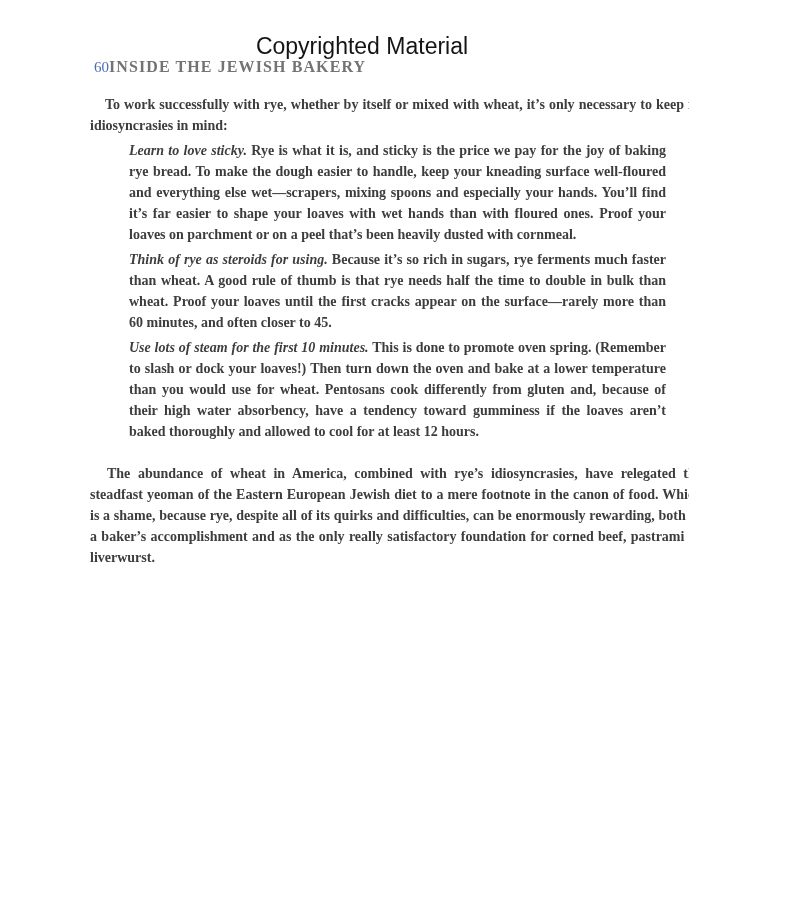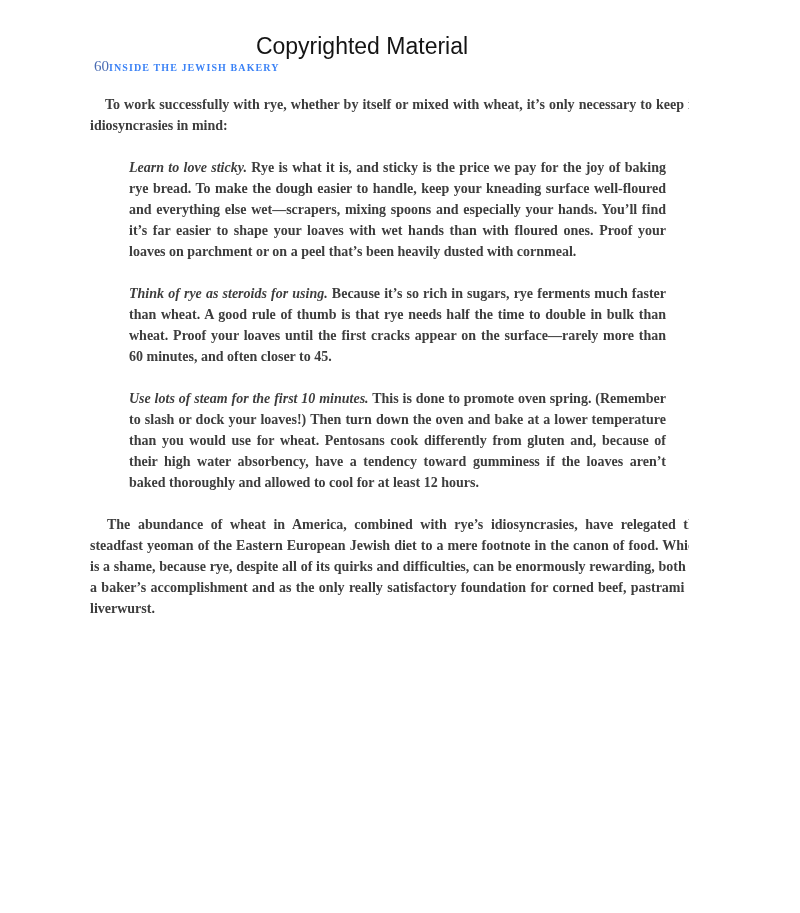--- a/index.html
+++ b/index.html
@@ -34,41 +34,41 @@
     width: 608px;
     display: flex;
     align-items: baseline;
   }
   .pagenum {
     font-size: 15px;
     color: #4a6cb3;
     font-feature-settings: "onum" 1;
   }
   .booktitle {
-    font-size: 10px;
+    font-size: 16px;
     font-weight: 700;
     letter-spacing: 1.1px;
-    color: #3b82f6;
+    color: #737373;
   }
   .pagebody {
     position: absolute;
     top: 94px;
     left: 90px;
     width: 612px;
     font-size: 14px;
     line-height: 21px;
     color: #3d3d3d;
     text-align: justify;
   }
   .pagebody p { margin: 0; font-weight: bold; }
   p.intro {
     text-indent: 15px;
   }
   p.tip {
-    margin-top: 21px;
+    margin-top: 4px;
     margin-left: 39px;
     margin-right: 36px;
   }
   p.tip .lead {
     font-style: italic;
   }
   p.closing {
     margin-top: 21px;
     text-indent: 17px;
   }

